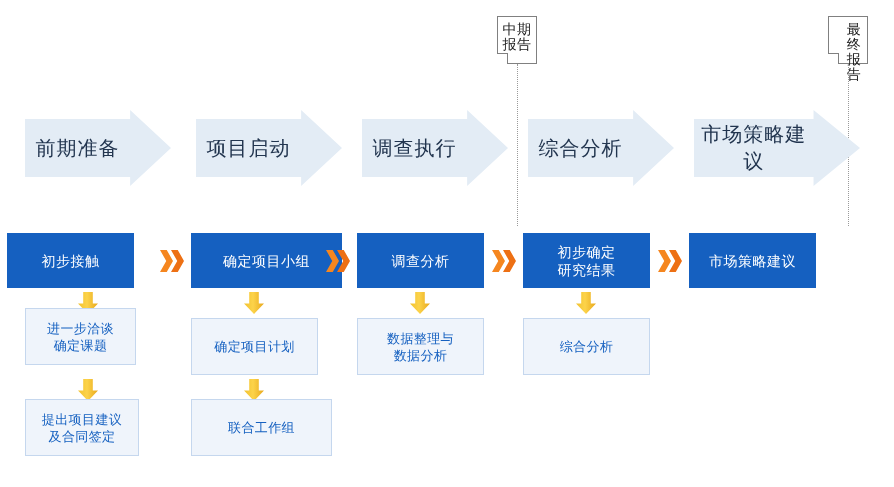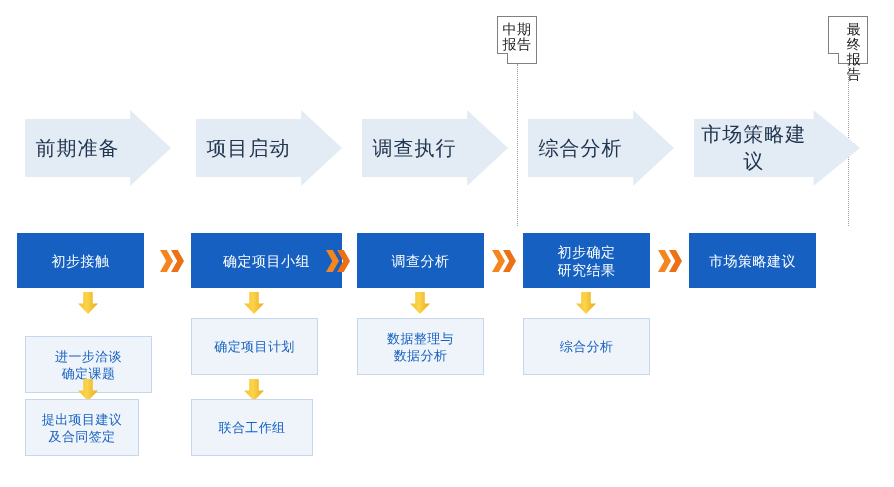--- a/index.html
+++ b/index.html
@@ -155,21 +155,21 @@
   <div class="phase" style="left:362px;width:146px;">
     <span class="plabel">调查执行</span>
   </div>
   <div class="phase" style="left:528px;width:146px;">
     <span class="plabel">综合分析</span>
   </div>
   <div class="phase" style="left:694px;width:166px;">
     <span class="plabel">市场策略建议</span>
   </div>
 
-  <div class="stage" style="left:17px;width:127px;">
+  <div class="stage" style="left:7px;width:127px;">
     <span class="slabel">初步接触</span>
   </div>
   <div class="stage" style="left:191px;width:151px;">
     <span class="slabel">确定项目小组</span>
   </div>
   <div class="stage" style="left:357px;width:127px;">
     <span class="slabel">调查分析</span>
   </div>
   <div class="stage" style="left:523px;width:127px;">
     <span class="slabel">初步确定<br>研究结果</span>
@@ -189,34 +189,34 @@
   <div class="chev" style="left:492px;">
     <span class="c1"></span>
       <span class="c2"></span>
   </div>
   <div class="chev" style="left:658px;">
     <span class="c1"></span>
       <span class="c2"></span>
   </div>
 
   <div class="darrow" style="left:78px;top:292px;"></div>
-  <div class="sub" style="left:25px;top:336px;width:127px;">
+  <div class="sub" style="left:25px;top:308px;width:111px;">
     <span class="sublabel">进一步洽谈<br>确定课题</span>
   </div>
   <div class="darrow" style="left:78px;top:379px;"></div>
   <div class="sub" style="left:25px;top:399px;width:114px;">
     <span class="sublabel">提出项目建议<br>及合同签定</span>
   </div>
 
   <div class="darrow" style="left:244px;top:292px;"></div>
   <div class="sub" style="left:191px;top:318px;width:127px;">
     <span class="sublabel">确定项目计划</span>
   </div>
   <div class="darrow" style="left:244px;top:379px;"></div>
-  <div class="sub" style="left:191px;top:399px;width:122px;">
+  <div class="sub" style="left:191px;top:399px;width:141px;">
     <span class="sublabel">联合工作组</span>
   </div>
 
   <div class="darrow" style="left:410px;top:292px;"></div>
   <div class="sub" style="left:357px;top:318px;width:127px;">
     <span class="sublabel">数据整理与<br>数据分析</span>
   </div>
 
   <div class="darrow" style="left:576px;top:292px;"></div>
   <div class="sub" style="left:523px;top:318px;width:127px;">

